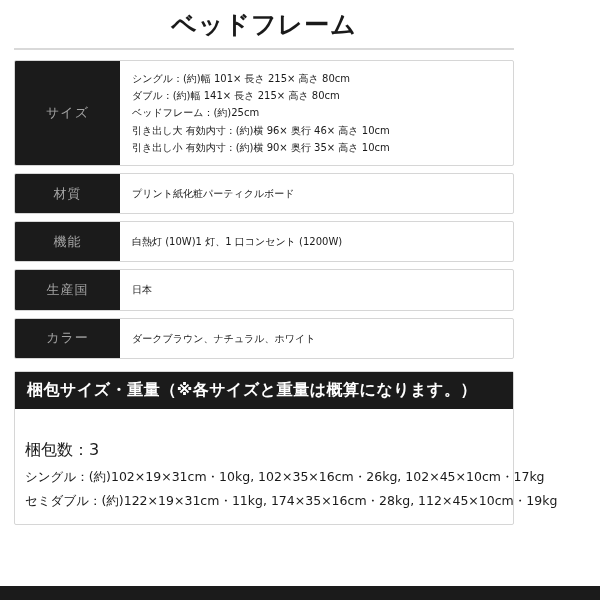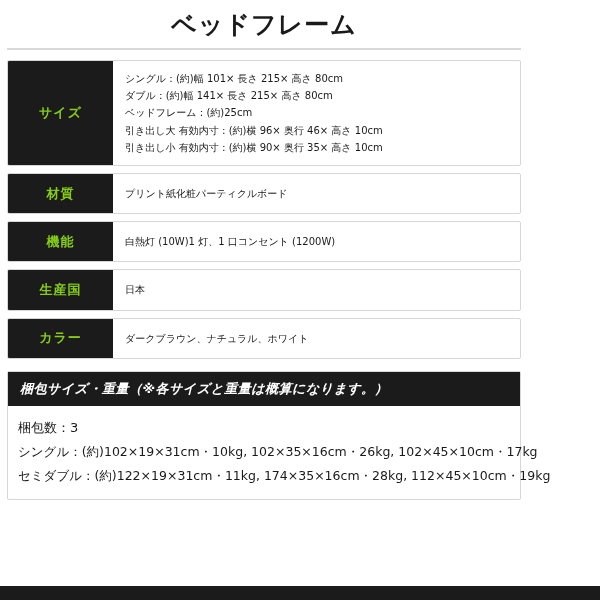--- a/index.html
+++ b/index.html
@@ -12,21 +12,21 @@
     background: #ffffff;
     font-family: "DejaVu Sans", "Liberation Sans", sans-serif;
     color: #231f20;
     overflow: hidden;
   }
   .page {
     position: relative;
     width: 528px;
     height: 600px;
     box-sizing: border-box;
-    padding: 0 7px;
+    padding: 0 14px;
   }
   .title {
     text-align: center;
     font-size: 25px;
     font-weight: bold;
     letter-spacing: 1px;
     color: #1a1a1a;
     padding-top: 10px;
     padding-bottom: 8px;
     line-height: 1.2;
@@ -47,23 +47,23 @@
     display: flex;
     align-items: stretch;
     border: 1px solid #d6d6d6;
     background: #ffffff;
     border-radius: 2px;
     overflow: hidden;
   }
   .spec-label {
     flex: 0 0 105px;
     background: #1b1b1b;
-    color: #84cc16;
+    color: #a3a3a3;
     font-size: 13px;
-    font-weight: bold;
+    font-weight: normal;
     display: flex;
     align-items: center;
     justify-content: center;
     letter-spacing: 1px;
     text-align: center;
   }
   .spec-value {
     flex: 1 1 auto;
     padding: 9px 12px;
     font-size: 10px;
@@ -83,37 +83,37 @@
   
   .pack-block {
     margin-top: 12px;
     border: 1px solid #d6d6d6;
     border-radius: 2px;
     background: #fff;
   }
   .pack-head {
     background: #1b1b1b;
     color: #ffffff;
-    font-size: 13px;
+    font-size: 16px;
     font-weight: bold;
     padding: 8px 12px;
     letter-spacing: 0.5px;
-    font-style: italic;
   }
   .pack-body {
     padding: 9px 10px 10px 10px;
     font-size: 12.5px;
     line-height: 1.95;
     color: #1a1a1a;
   }
   .pack-body div {
     white-space: nowrap;
   }
   .pack-count {
-    font-size: 13px;
+    font-size: 16px;
+    margin-top: 16px;
   }
 
   .bottom-bar {
     position: absolute;
     left: 0;
     bottom: 0;
     width: 600px;
     height: 14px;
     background: #1b1b1b;
   }

